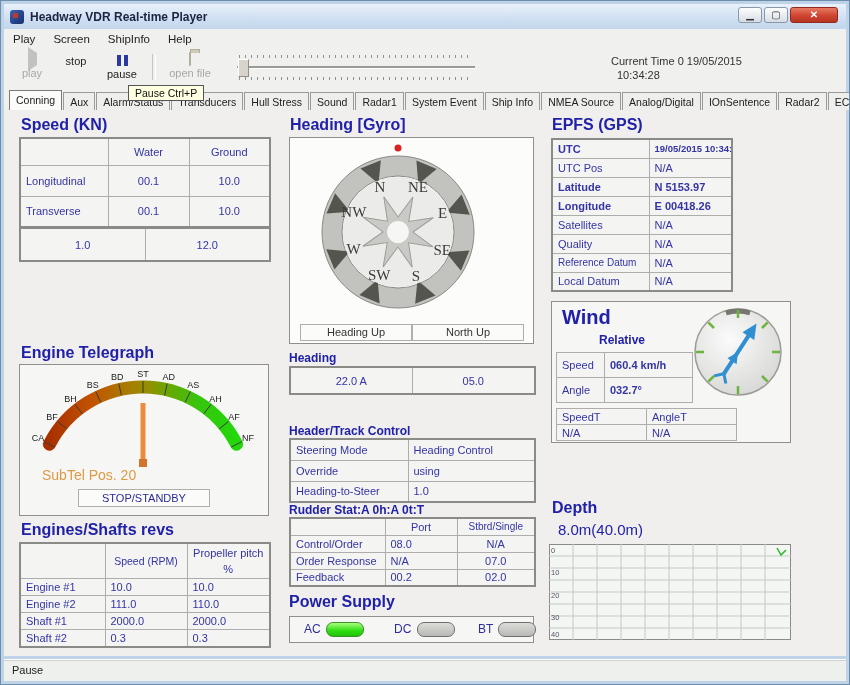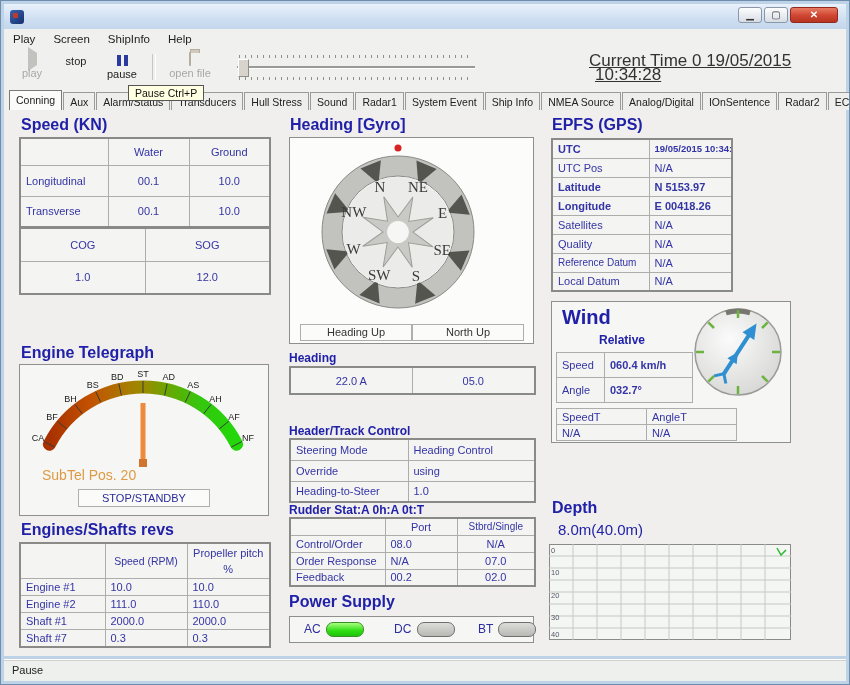--- a/index.html
+++ b/index.html
@@ -24,21 +24,21 @@
   .icon-pause{display:flex;gap:3px;justify-content:center;margin-top:2px;}
   .icon-pause i{display:block;width:4px;height:11px;background:#2b3a9e;}
   .icon-folder{width:17px;height:10px;background:#cfcaba;border:1px solid #b3ae9e;border-radius:1px;margin:3px auto 0;position:relative;}
   .icon-folder:before{content:"";position:absolute;left:0;top:-4px;width:8px;height:3px;background:#cfcaba;border:1px solid #b3ae9e;border-bottom:none;}
   .vsep{position:absolute;left:148px;top:5px;height:26px;width:2px;border-left:1px solid #c6c6c2;border-right:1px solid #fff;}
   .slider{position:absolute;left:233px;top:5px;width:238px;height:28px;}
   .ticks{position:absolute;left:2px;right:2px;height:3px;background:repeating-linear-gradient(to right,#8f8f8b 0 1px,transparent 1px 6px);}
   .ticks.top{top:1px;} .ticks.bot{bottom:2px;}
   .groove{position:absolute;left:0;right:0;top:12px;height:2px;background:#9a9a96;border-bottom:1px solid #fff;}
   .thumb{position:absolute;left:1px;top:5px;width:9px;height:16px;background:#d8d4cc;border:1px solid #8f8f8b;border-top-color:#fff;border-left-color:#fff;}
-  .cur-time{position:absolute;left:585px;top:5px;font-size:17px;color:#333;line-height:14px;text-decoration:underline;}
+  .cur-time{position:absolute;left:607px;top:5px;font-size:11px;color:#333;line-height:14px;}
   .cur-time div:last-child{margin-left:6px;}
   .tooltip{position:absolute;left:127px;top:84px;background:#ffffe1;border:1px solid #555;font-size:10.5px;color:#111;padding:1px 6px;z-index:50;white-space:nowrap;}
   .tabstrip{position:absolute;left:3px;top:86px;right:3px;height:23px;background:#f0f0ee;display:flex;align-items:flex-end;padding-left:5px;box-sizing:border-box;}
   .tab{font-size:10.5px;color:#222;border:1px solid #9a9a96;border-bottom:none;background:#eeeeec;padding:3px 6px 2px;margin-right:1px;white-space:nowrap;}
   .tab.active{background:#fbfbf9;padding-bottom:4px;border-color:#7a7a76;}
   .content{position:absolute;left:3px;top:109px;right:3px;height:546px;background:#f0efed;}
   .statusbar{position:absolute;left:3px;bottom:3px;right:3px;height:22px;background:#eef0ee;border-top:1px solid #fff;font-size:11px;color:#222;line-height:21px;padding-left:8px;box-sizing:border-box;box-shadow:inset 0 1px 0 #d0d0ce;}
   
   .pt{position:absolute;font-size:16px;font-weight:bold;color:#2021a8;}
   .st{position:absolute;font-size:12px;font-weight:bold;color:#2021a8;border-bottom:1px solid #bfbfbb;padding-bottom:1px;}
@@ -59,20 +59,21 @@
   .subtel{position:absolute;font-size:14px;color:#dc9a44;}
   .depth-val{position:absolute;font-size:15px;color:#2021a8;}
 </style>
 </head>
 <body>
 
 <div id="window">
 
   <div class="titlebar">
     <span class="app-icon"></span>
+    <span class="title">Headway VDR Real-time Player</span>
     <span class="winbtns">
       <span class="wbtn">▁</span>
       <span class="wbtn">▢</span>
       <span class="wbtn close">✕</span>
     </span>
   </div>
 
   <div class="menubar">
     <span class="menuitem">Play</span>
     <span class="menuitem">Screen</span>
@@ -159,24 +160,20 @@
         <td class="c">10.0</td>
       </tr>
     </tbody>
       </table>
     <table class="tbl" style="left:15px;top:117px;width:250px;">
       <colgroup>
           <col style="width:125px">
           <col style="width:125px">
         </colgroup>
       <tbody>
-          <tr style="height:33px;">
-        <td class="c hd">COG</td>
-        <td class="c hd">SOG</td>
-      </tr>
       <tr style="height:33px;">
         <td class="c">1.0</td>
         <td class="c">12.0</td>
       </tr>
     </tbody>
       </table>
 
     <div class="pt" style="left:17px;top:234px;">Engine Telegraph</div>
     <div class="box" style="left:15px;top:254px;width:250px;height:152px;">
       <svg width="248" height="150" viewBox="0 0 248 150">
@@ -247,21 +244,21 @@
             <td>Engine #2</td>
             <td>111.0</td>
             <td>110.0</td>
           </tr>
       <tr style="height:17px;">
             <td>Shaft #1</td>
             <td>2000.0</td>
             <td>2000.0</td>
           </tr>
       <tr style="height:17px;">
-            <td>Shaft #7</td>
+            <td>Shaft #2</td>
             <td>0.3</td>
             <td>0.3</td>
           </tr>
     </tbody>
       </table>
 
     <div class="pt" style="left:286px;top:6px;">Heading [Gyro]</div>
     <div class="box" style="left:285px;top:27px;width:245px;height:207px;background:#fcfcfa;">
       <svg width="240" height="184" viewBox="0 0 240 184">
         <circle cx="108" cy="10" r="3.5" fill="#d92222"></circle>

